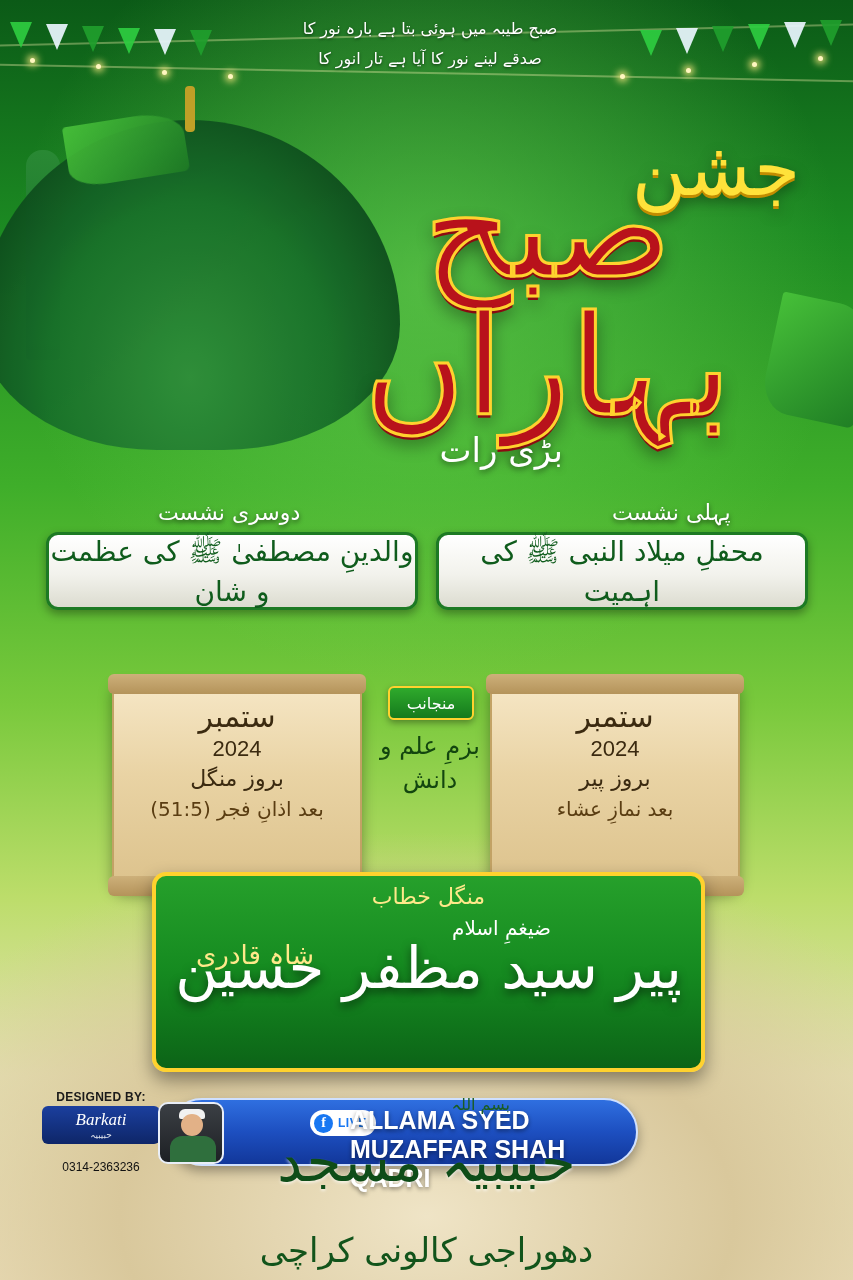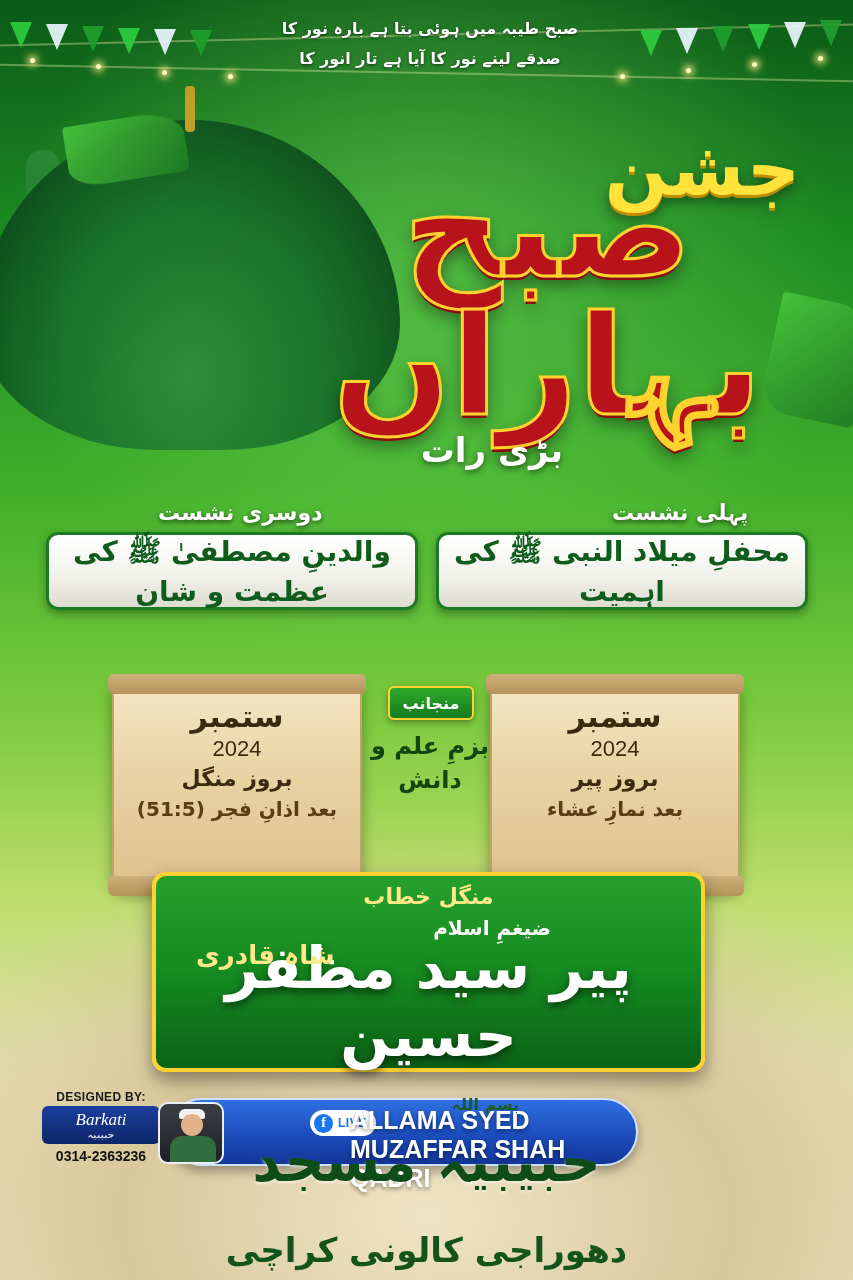--- a/index.html
+++ b/index.html
@@ -65,21 +65,21 @@
     position: absolute;
     background: linear-gradient(135deg, #49c43a, #1d7a24);
     opacity: .9;
     border-radius: 4px 40% 6px 30%;
   }
 
   
   .urdu {
     direction: rtl; unicode-bidi: bidi-override;
     font-family: "DejaVu Sans", sans-serif;
-    font-weight: bold;
+    font-weight: normal;
     white-space: pre-line;
   }
 
   
   #couplet {
     position: absolute; top: 14px; left: 255px; width: 350px;
     text-align: center; color: #ffffff; font-size: 16px; line-height: 1.85;
     text-shadow: 0 1px 3px rgba(0,0,0,.6);
   }
 
@@ -208,21 +208,21 @@
     text-align: center;
   }
   #designer .lbl { font-size: 12px; font-weight: bold; color: #1a1a1a; letter-spacing: .3px; }
   #designer .card {
     margin-top: 2px; background: linear-gradient(180deg, #1b3f9e, #0e2668);
     border-radius: 6px; padding: 4px 2px; color: #fff;
   }
   #designer .brand { font-family: "Liberation Serif", serif; font-style: italic; font-size: 17px; }
   #designer .sub { font-size: 9px; opacity: .85; }
   #designer .phone {
-    margin-top: 4px; font-size: 14px; font-weight: bold; color: #111;
+    margin-top: 16px; font-size: 12px; font-weight: normal; color: #111;
   }
 
   
   #live-strip {
     position: absolute; left: 168px; top: 1098px; width: 470px; height: 68px;
     background: linear-gradient(180deg, #2f6fe0 0%, #1d4fc0 50%, #12379a 100%);
     border: 2px solid #cfe0ff;
     border-radius: 34px;
     box-shadow: 0 5px 12px rgba(0,0,0,.35);
     display: flex; align-items: center;

